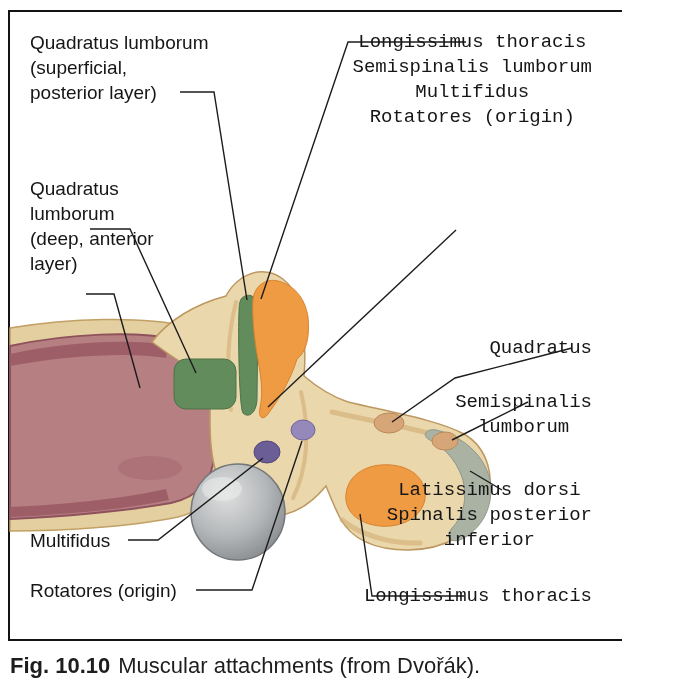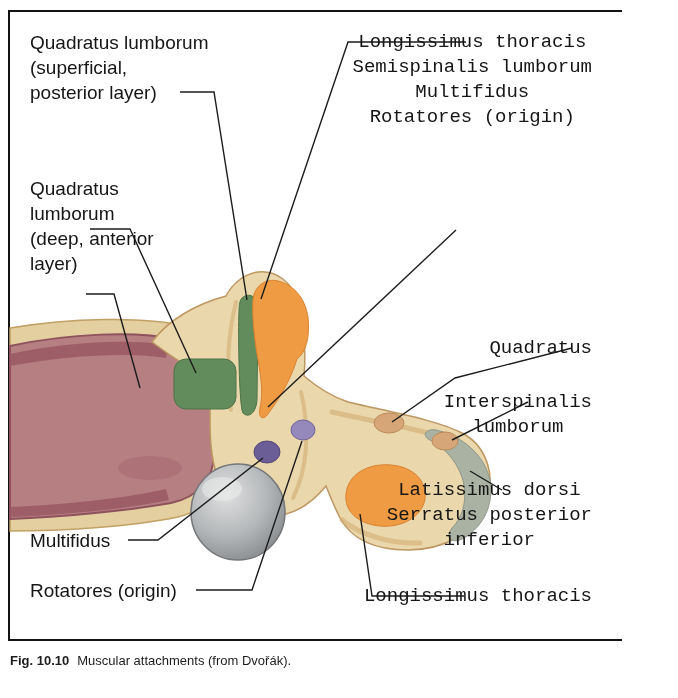--- a/index.html
+++ b/index.html
@@ -10,21 +10,21 @@
   .figure-frame{
     position:absolute;left:8px;top:10px;width:659px;height:631px;
     border:2px solid #131313;box-sizing:border-box;background:transparent;
   }
   .art{position:absolute;left:0;top:0;pointer-events:none;}
   .label{
     position:absolute;font-size:19px;line-height:25px;white-space:pre-line;
     color:#161616;
   }
   .label.right{text-align:center;font-family:Liberation Mono, monospace;}
-  .caption{position:absolute;left:10px;top:653px;font-size:13px;color:#1d1d1d;}
+  .caption{position:absolute;left:10px;top:653px;font-size:22px;color:#1d1d1d;}
   .cap-num{font-weight:700;margin-right:8px;}
 </style>
 </head>
 <body>
 
 <div class="page">
 
   <div class="figure-frame"></div>
 
   <svg class="art" width="678" height="698" viewBox="0 0 678 698">
@@ -94,24 +94,24 @@
 (deep, anterior
 layer)</div>
   <div class="label" style="left:30px;top:528px;">Multifidus</div>
   <div class="label" style="left:30px;top:578px;">Rotatores (origin)</div>
 
   <div class="label right" style="right:30px;top:30px;">Longissimus thoracis
 Semispinalis lumborum
 Multifidus
 Rotatores (origin)</div>
   <div class="label right" style="right:30px;top:336px;">Quadratus</div>
-  <div class="label right" style="right:30px;top:390px;">Interspinalis
+  <div class="label right" style="right:30px;top:390px;">Semispinalis
 lumborum</div>
   <div class="label right" style="right:30px;top:478px;">Latissimus dorsi
-Serratus posterior
+Spinalis posterior
 inferior</div>
   <div class="label right" style="right:30px;top:584px;">Longissimus thoracis</div>
 
   <div class="caption">
     <span class="cap-num">Fig. 10.10</span><span class="cap-text">Muscular attachments (from Dvořák).</span>
   </div>
 
 </div>
 
 </body></html>

